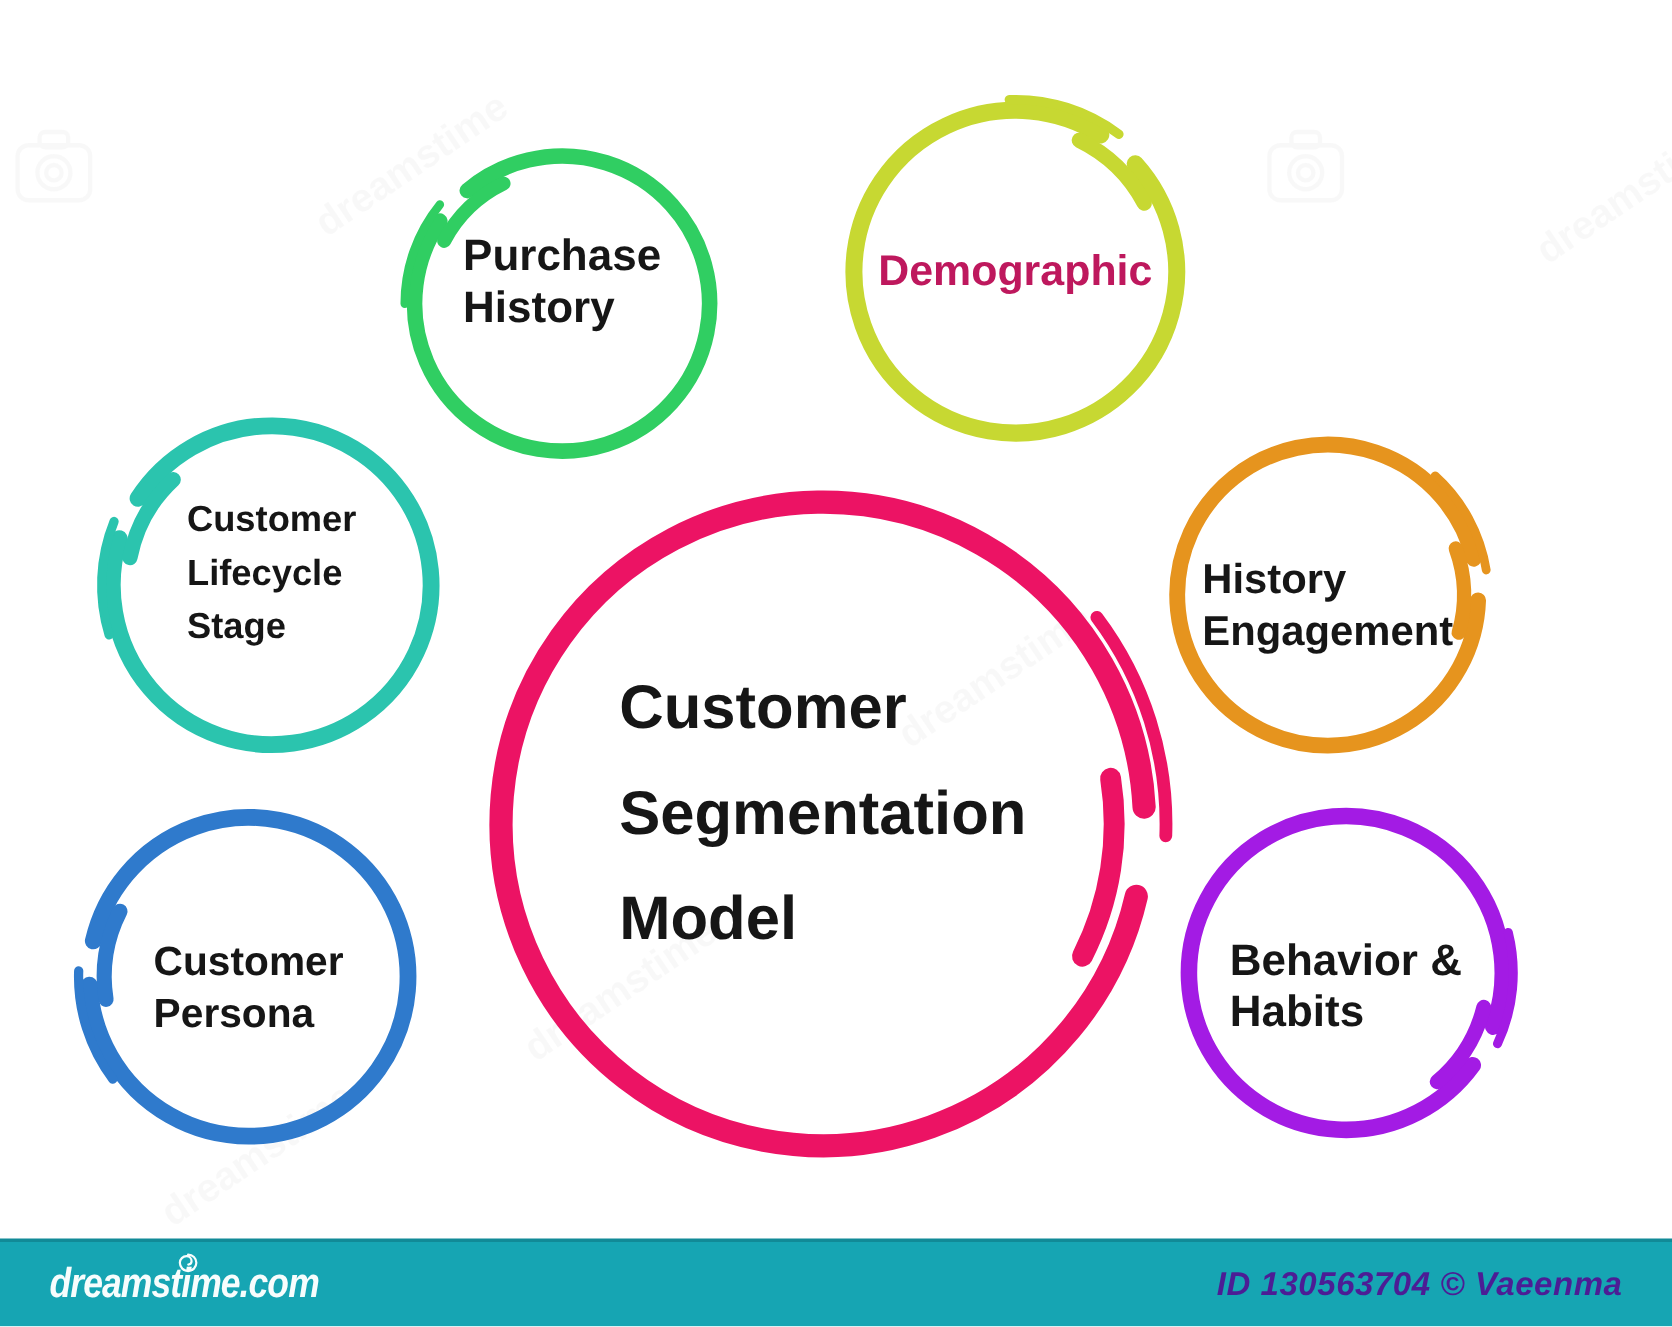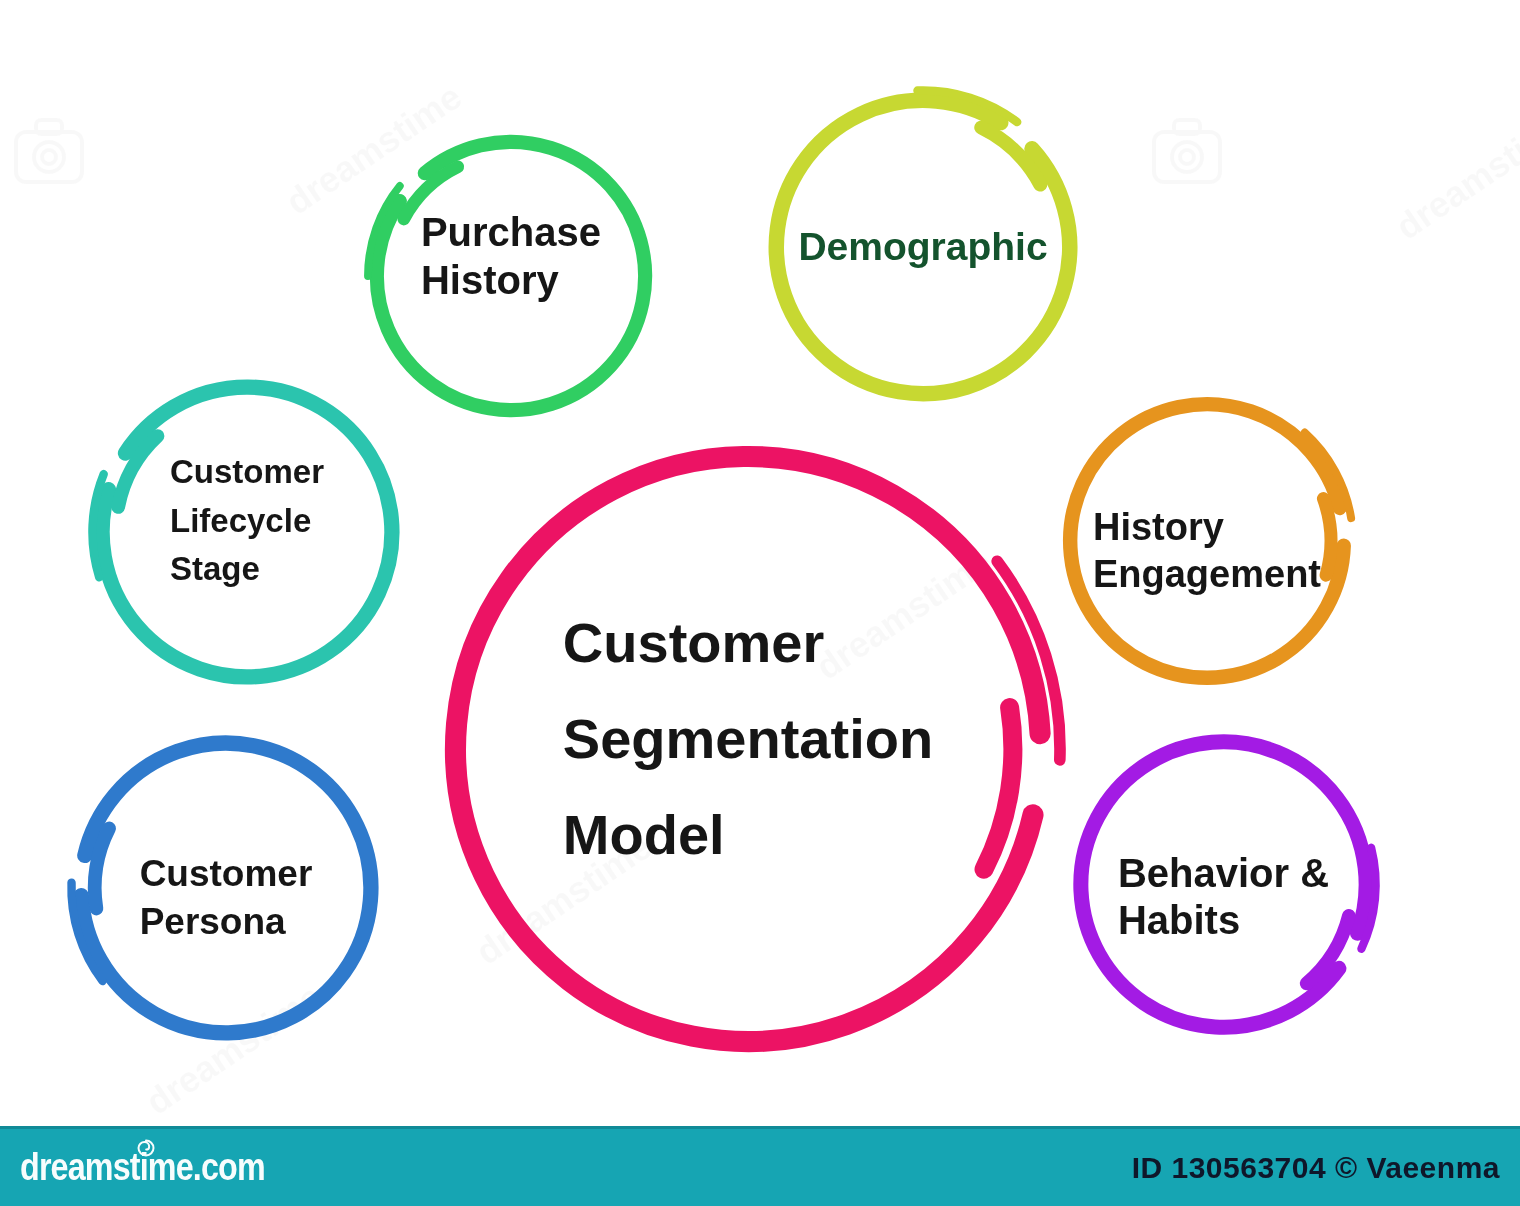--- a/index.html
+++ b/index.html
@@ -36,29 +36,30 @@
     font-size:36px; font-weight:bold; color:#777;
     transform:rotate(-34deg); transform-origin:left center; white-space:nowrap;
   }
   .wm-cam svg{display:block;}
 
   
   .footer{
     position:absolute; left:0; right:0; bottom:0; height:80px;
     background:#16A5B3; border-top:3px solid rgba(8,90,100,0.35);
     box-sizing:border-box; display:flex; align-items:center; justify-content:space-between;
-    padding:0 20px;
+    padding:0 45px;
+    font-style:italic;
   }
   .logo-wrap{position:relative; display:flex; align-items:center;}
   .logo-text{
     font-size:38px; font-weight:bold; letter-spacing:-1px; color:#F7FDFD;
     transform:scaleX(0.85); transform-origin:left center;
   }
   .logo-spiral{position:absolute; left:116px; top:-8px;}
-  .id-text{font-size:30px; font-weight:bold; color:#0f172a; letter-spacing:0.5px;}
+  .id-text{font-size:30px; font-weight:bold; color:#4c1d95; letter-spacing:0.5px;}
 </style>
 </head>
 <body>
 
 <div class="stage">
 
   <div class="wm-tile wm-cam" style="left:10px; top:112px;">
     <svg width="78" height="80" viewBox="0 0 78 80" fill="none" stroke="#777" stroke-width="4">
       <rect x="6" y="20" width="66" height="50" rx="10"></rect>
       <rect x="26" y="8" width="26" height="14" rx="5"></rect>
@@ -106,21 +107,21 @@
   </div>
 
   <div class="node node-demo">
     <svg id="ring-demographic" class="ring" viewBox="0 0 200 200">
         <g transform="rotate(310 100 100)" fill="none" stroke="#C7D832" stroke-linecap="round">
           <path d="M 189.12 112.53 A 90 90 0 1 1 189.12 87.47" stroke-width="9.5"></path>
           <path d="M 175.57 130.53 A 81.5 81.5 0 0 0 179.08 80.28" stroke-width="8.55"></path>
           <path d="M 171.34 35.76 A 96 96 0 0 1 195.87 94.98" stroke-width="5.23"></path>
         </g>
       </svg>
-    <div class="label" style="color: #14532d;">Demographic</div>
+    <div class="label" style="color: #be185d;">Demographic</div>
   </div>
 
   <div class="node node-lifecycle">
     <svg id="ring-lifecycle" class="ring" viewBox="0 0 200 200">
         <g transform="rotate(205 100 100)" fill="none" stroke="#2BC4AE" stroke-linecap="round">
           <path d="M 189.12 112.53 A 90 90 0 1 1 189.12 87.47" stroke-width="9.5"></path>
           <path d="M 175.57 130.53 A 81.5 81.5 0 0 0 179.08 80.28" stroke-width="8.55"></path>
           <path d="M 171.34 35.76 A 96 96 0 0 1 195.87 94.98" stroke-width="5.23"></path>
         </g>
       </svg>

